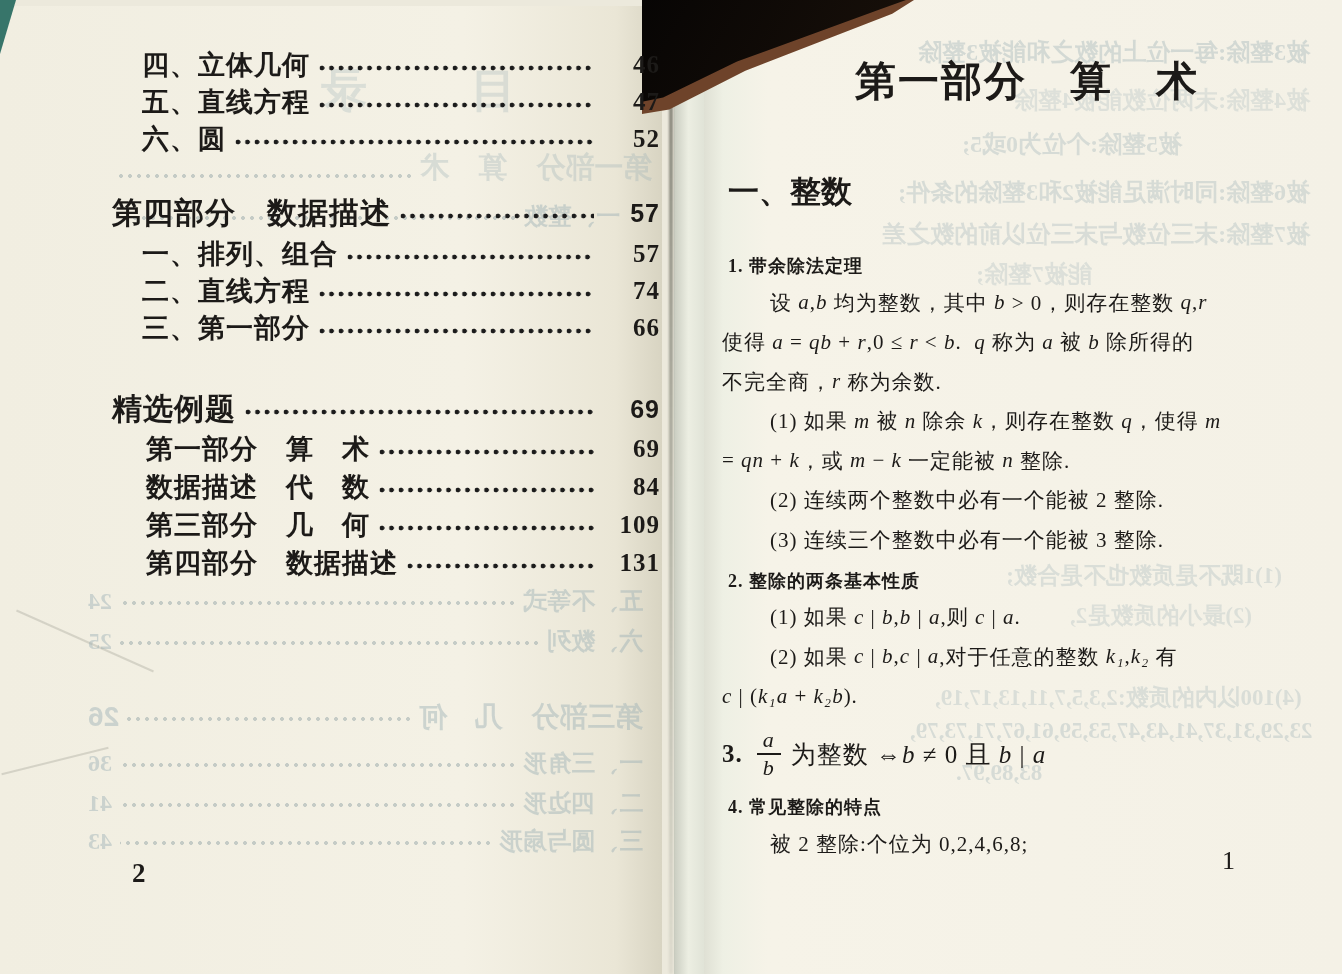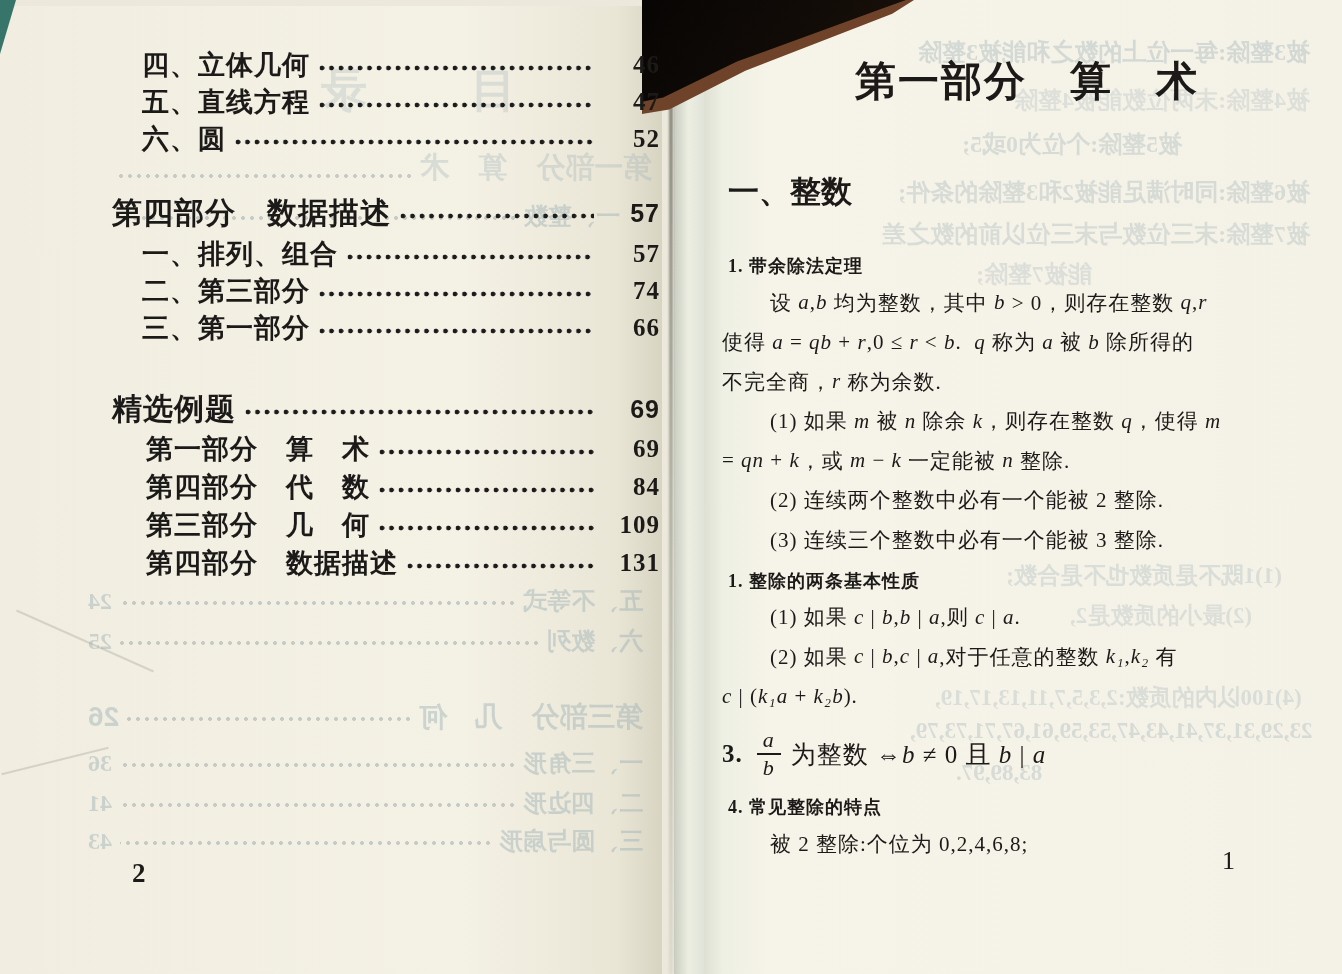--- a/index.html
+++ b/index.html
@@ -154,41 +154,41 @@
         <span class="label">第四部分　数据描述</span>
         <span class="leader"></span>
         <span class="toc-pn">57</span>
       </div>
     <div class="toc-row sub">
         <span class="label">一、排列、组合</span>
         <span class="leader"></span>
         <span class="toc-pn">57</span>
       </div>
     <div class="toc-row sub">
-        <span class="label">二、第三部分</span>
+        <span class="label">二、直线方程</span>
         <span class="leader"></span>
         <span class="toc-pn">74</span>
       </div>
     <div class="toc-row sub">
         <span class="label">三、第一部分</span>
         <span class="leader"></span>
         <span class="toc-pn">66</span>
       </div>
     <div class="toc-row head2">
         <span class="label">精选例题</span>
         <span class="leader"></span>
         <span class="toc-pn">69</span>
       </div>
     <div class="toc-row sub2">
         <span class="label">第一部分　算　术</span>
         <span class="leader"></span>
         <span class="toc-pn">69</span>
       </div>
     <div class="toc-row sub2">
-        <span class="label">第四部分　代　数</span>
+        <span class="label">数据描述　代　数</span>
         <span class="leader"></span>
         <span class="toc-pn">84</span>
       </div>
     <div class="toc-row sub2">
         <span class="label">第三部分　几　何</span>
         <span class="leader"></span>
         <span class="toc-pn">109</span>
       </div>
     <div class="toc-row sub2">
         <span class="label">第四部分　数据描述</span>
@@ -203,21 +203,21 @@
 
     <div class="h-item m">1. 带余除法定理</div>
     <div class="line ind m">设 <i>a</i>,<i>b</i> 均为整数，其中 <i>b</i> &gt; 0，则存在整数 <i>q</i>,<i>r</i></div>
     <div class="line m">使得 <i>a</i> = <i>q</i><i>b</i> + <i>r</i>,0 ≤ <i>r</i> &lt; <i>b</i>.  <i>q</i> 称为 <i>a</i> 被 <i>b</i> 除所得的</div>
     <div class="line m">不完全商，<i>r</i> 称为余数.</div>
     <div class="line ind m">(1) 如果 <i>m</i> 被 <i>n</i> 除余 <i>k</i>，则存在整数 <i>q</i>，使得 <i>m</i></div>
     <div class="line m">= <i>q</i><i>n</i> + <i>k</i>，或 <i>m</i> − <i>k</i> 一定能被 <i>n</i> 整除.</div>
     <div class="line ind m">(2) 连续两个整数中必有一个能被 2 整除.</div>
     <div class="line ind m">(3) 连续三个整数中必有一个能被 3 整除.</div>
 
-    <div class="h-item tight m">1. 整除的两条基本性质</div>
+    <div class="h-item tight m">2. 整除的两条基本性质</div>
     <div class="line ind m">(1) 如果 <i>c</i> | <i>b</i>,<i>b</i> | <i>a</i>,则 <i>c</i> | <i>a</i>.</div>
     <div class="line ind m">(2) 如果 <i>c</i> | <i>b</i>,<i>c</i> | <i>a</i>,对于任意的整数 <i>k₁</i>,<i>k₂</i> 有</div>
     <div class="line m"><i>c</i> | (<i>k₁</i><i>a</i> + <i>k₂</i><i>b</i>).</div>
 
     <div class="fracline">
       <span>3.</span>
       <span class="frac">
         <span class="num m"><i>a</i></span>
         <span class="den m"><i>b</i></span>
       </span>

